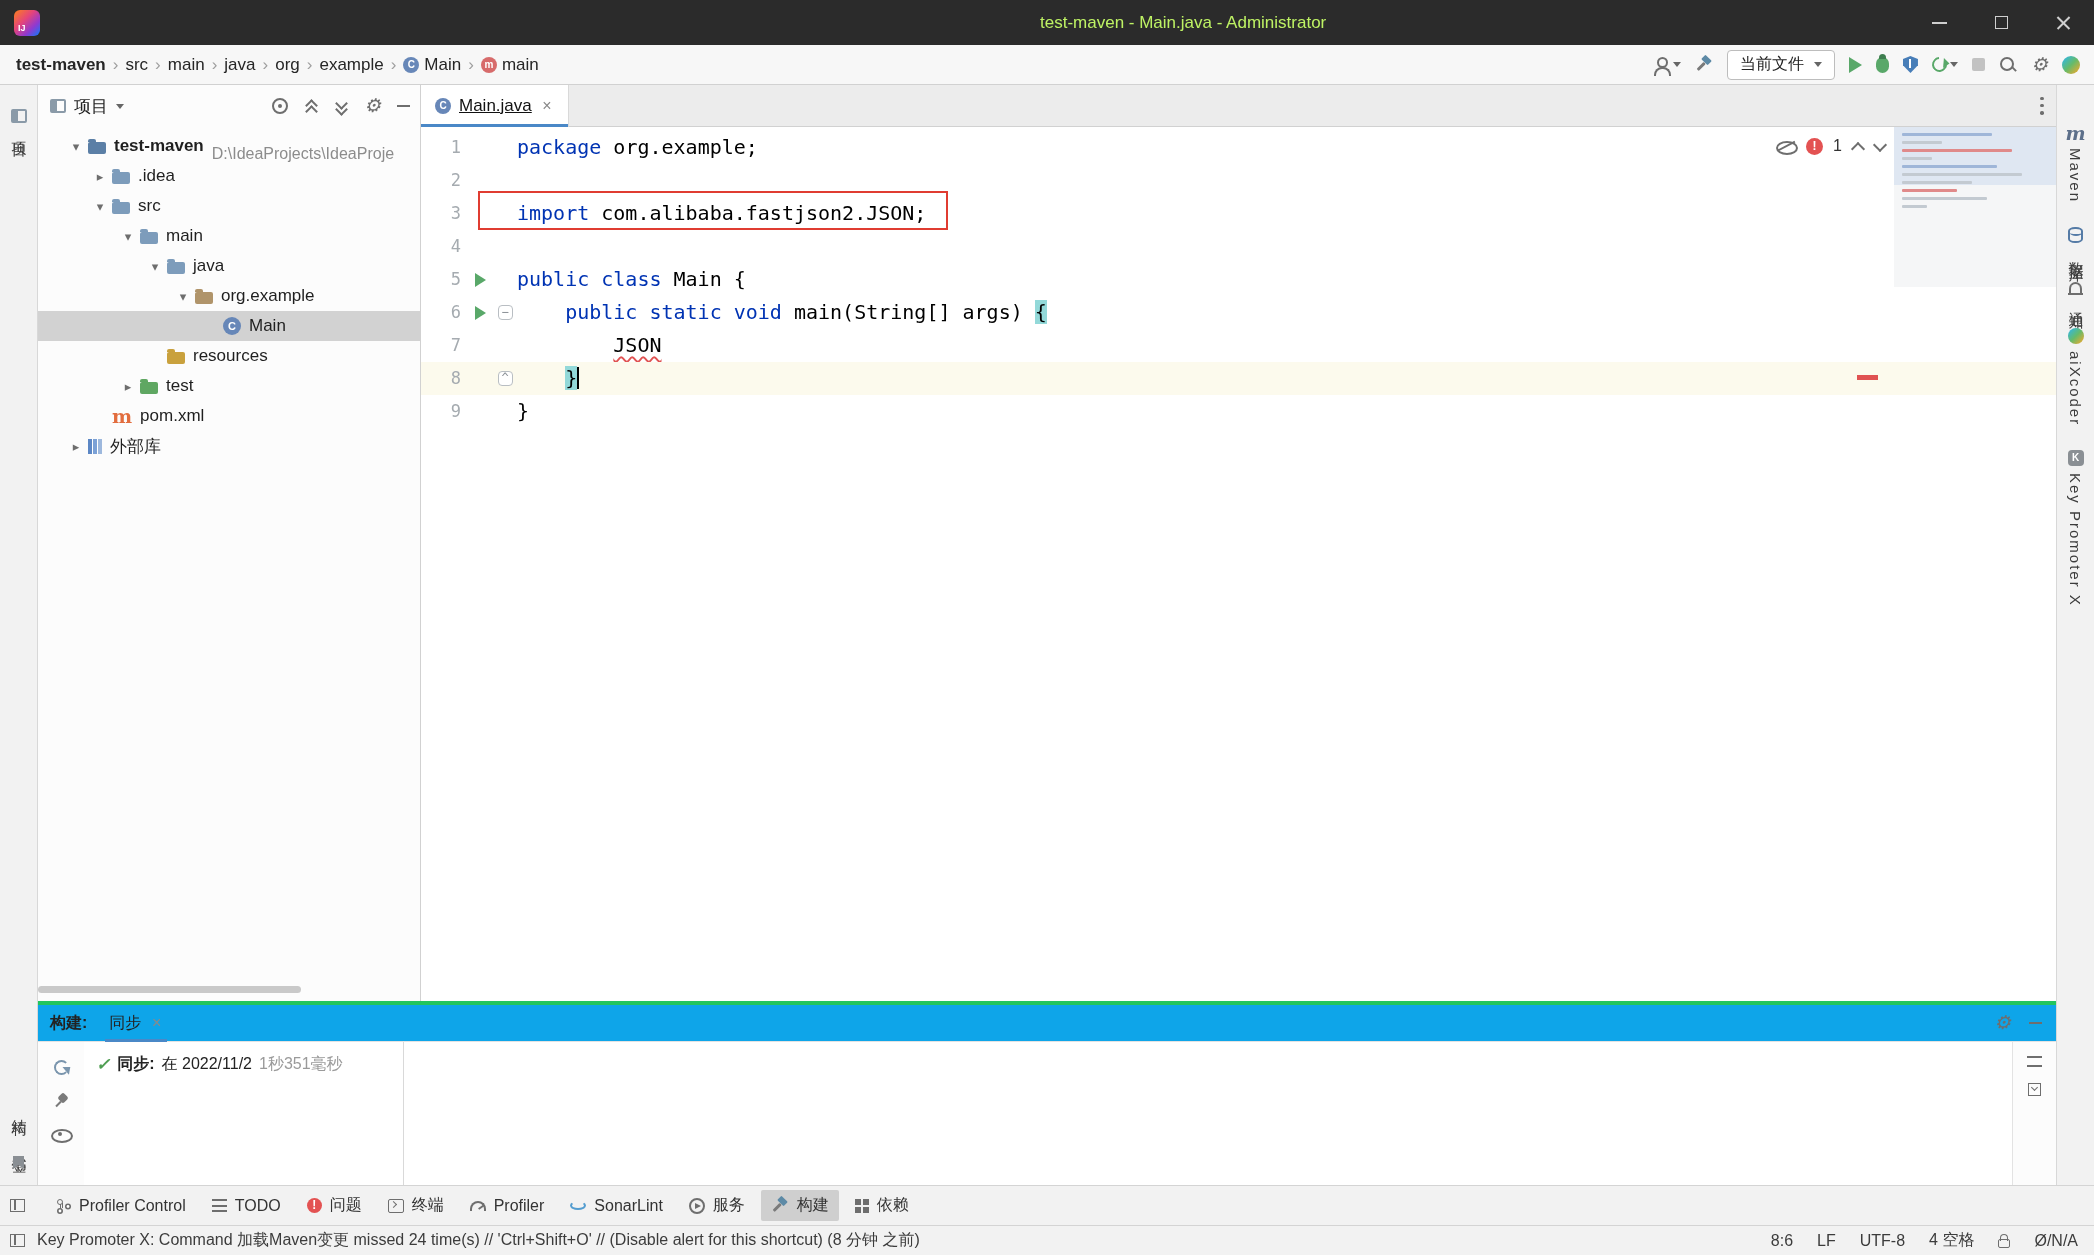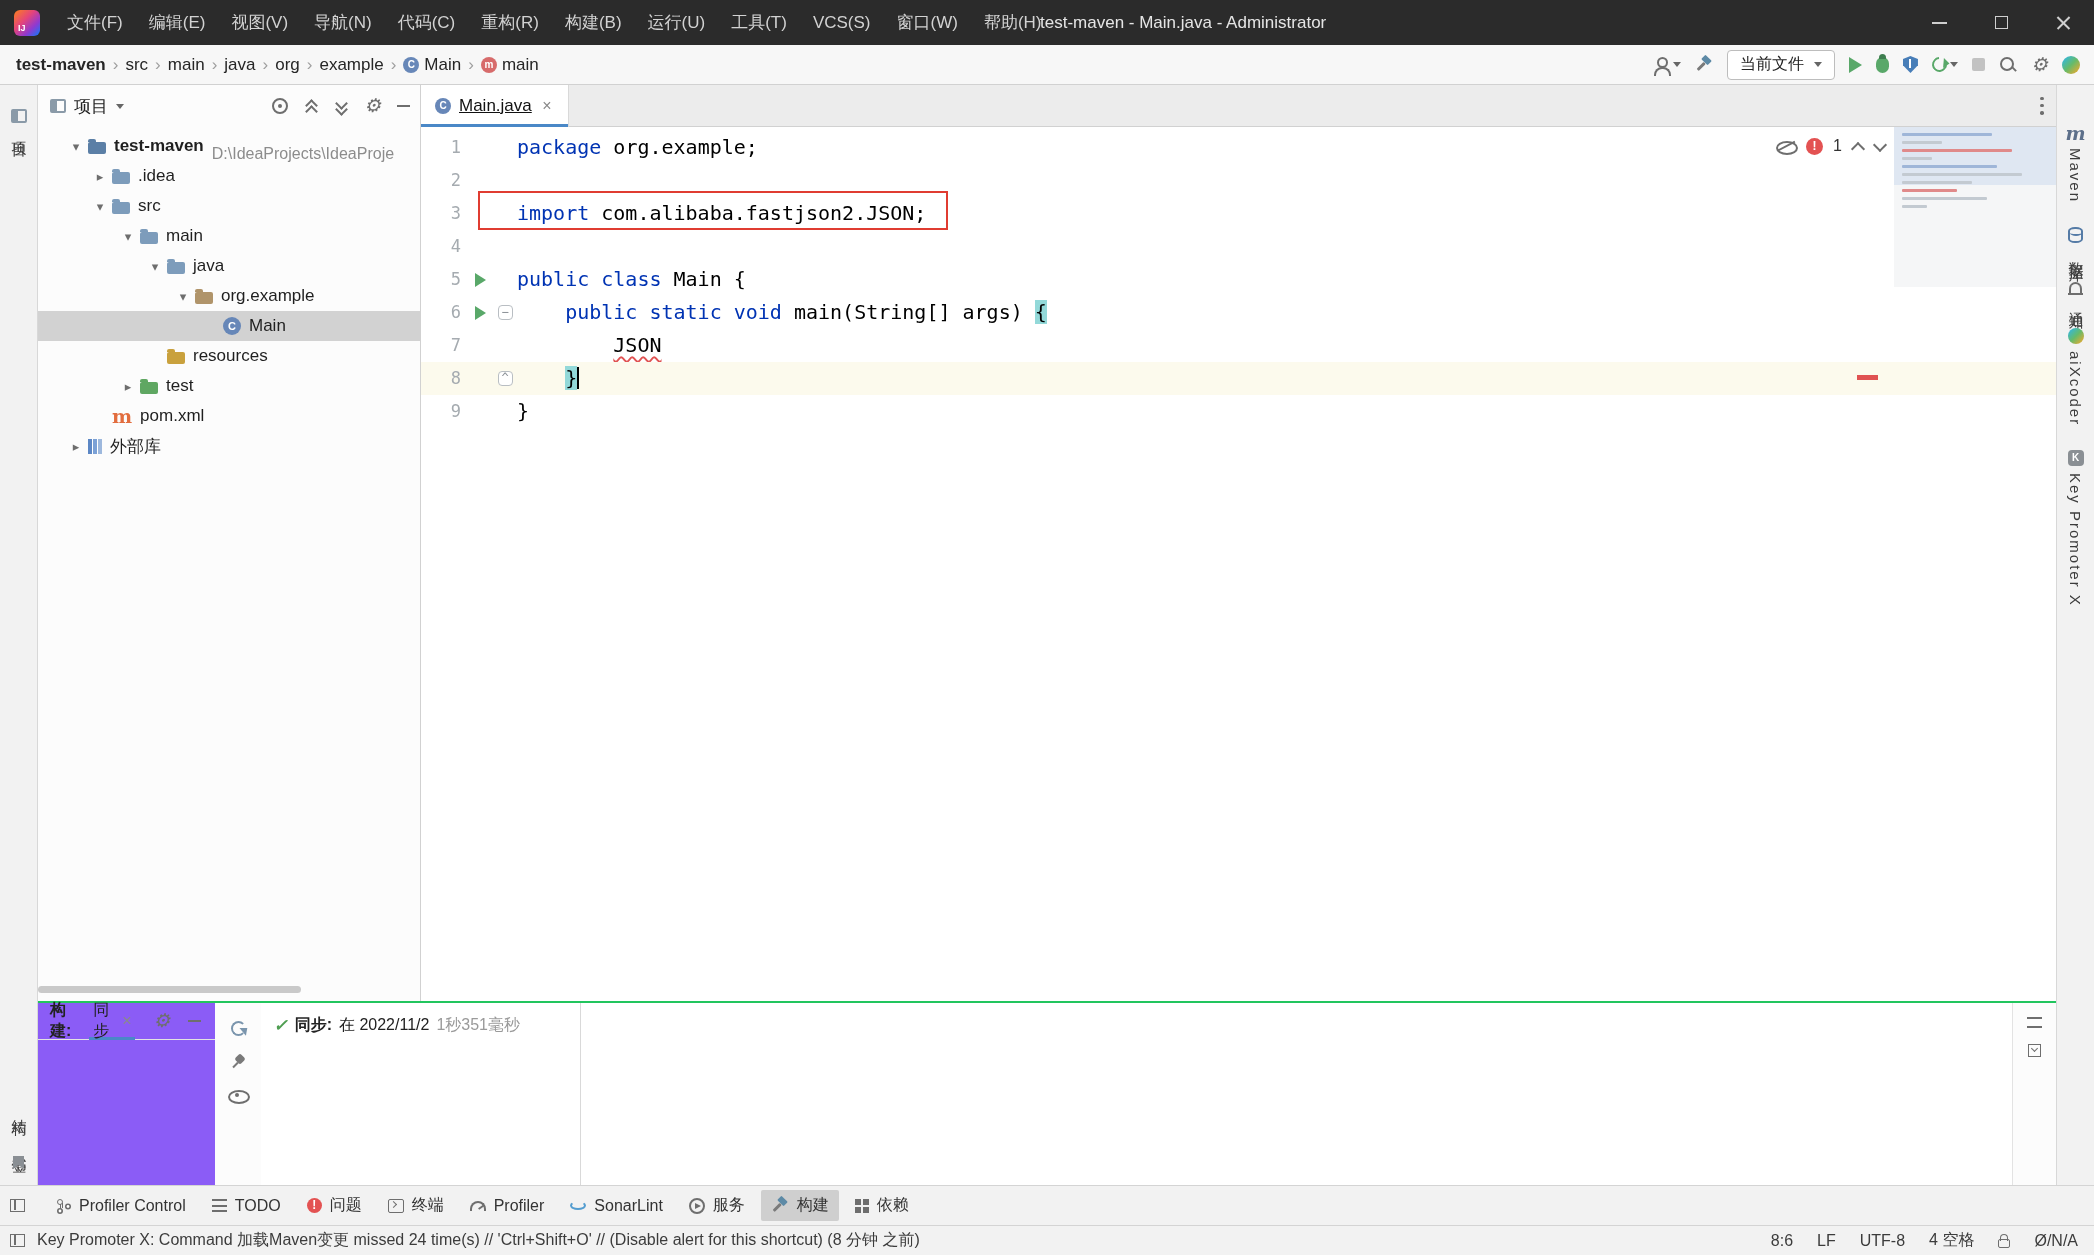--- a/index.html
+++ b/index.html
@@ -7,21 +7,21 @@
   body { font-family:"Liberation Sans",sans-serif; background:#fff; overflow:hidden; }
   #app { position:relative; width:2094px; height:1255px; display:flex; flex-direction:column; }
 
   
   #titlebar { height:45px; background:#2b2b2b; display:flex; align-items:center; color:#d2d2d2; flex:0 0 45px; }
   .logo { width:26px; height:26px; margin:0 14px 0 14px; border-radius:6px;
           background:linear-gradient(135deg,#fc801d 0%,#e4447b 40%,#9039d0 70%,#087cfa 100%);
           position:relative; }
   .logo::after{ content:"IJ"; position:absolute; left:4px; bottom:3px; font:bold 9px "Liberation Sans",sans-serif; color:#fff; }
   .menu { padding:0 13px; font-size:17px; line-height:45px; color:#d2d2d2; cursor:default; }
-  #wintitle { position:absolute; left:1040px; top:0; line-height:45px; font-size:17px; color:#e5e5e5; }
+  #wintitle { position:absolute; left:1040px; top:0; line-height:45px; font-size:17px; color:#bef264; }
   .wc { width:62px; height:45px; display:flex; align-items:center; justify-content:center; margin-left:0; position:relative; }
   .wcs { margin-left:auto; display:flex; }
   .wc-min { width:15px; height:2px; background:#cfcfcf; display:block; }
   .wc-max { width:13px; height:13px; border:1.5px solid #cfcfcf; display:block; }
   .wc-x1,.wc-x2 { position:absolute; width:17px; height:1.8px; background:#cfcfcf; }
   .wc-x1{ transform:rotate(45deg);} .wc-x2{ transform:rotate(-45deg);}
 
   
   #navbar { height:40px; background:#f7f7f7; border-bottom:1px solid #d1d1d1; display:flex; align-items:center; padding:0 10px 0 16px; flex:0 0 40px; }
   .crumbs { display:flex; align-items:center; gap:7px; font-size:17px; color:#262626; }
@@ -195,21 +195,21 @@
   .mm-lines i:nth-child(4){ width:30px; }
   .mm-lines i:nth-child(5){ width:95px; background:#9fb6d8; }
   .mm-lines i:nth-child(6){ width:120px; }
   .mm-lines i:nth-child(7){ width:70px; }
   .mm-lines i:nth-child(8){ width:55px; background:#e08a8a; }
   .mm-lines i:nth-child(9){ width:85px; }
   .mm-lines i:nth-child(10){ width:25px; }
   #err-stripe-mark { position:absolute; top:248px; right:178px; width:21px; height:5px; background:#e05252; }
 
   
-  #build-panel { height:184px; flex:0 0 184px; border-top:2px solid #22c55e; background:#8b5cf6; display:flex; flex-direction:row; }
+  #build-panel { height:184px; flex:0 0 184px; border-top:4px solid #22c55e; background:#0ea5e9; display:flex; flex-direction:column; }
   #build-header { height:37px; flex:0 0 37px; display:flex; align-items:center; gap:18px; padding:0 14px 0 12px; border-bottom:1px solid #e3e3e3; }
   #build-label { font-weight:bold; font-size:16px; color:#222; }
   .btab { display:flex; align-items:center; gap:8px; font-size:16px; color:#222; height:37px; box-shadow:inset 0 -3px 0 #4a88c7; padding:0 4px; }
   .bh-icons { margin-left:auto; display:flex; gap:18px; align-items:center; }
   #build-body { flex:1 1 auto; display:flex; min-height:0; background:#fff; }
   .build-toolcol { width:46px; flex:0 0 46px; background:#fcfcfc; display:flex; flex-direction:column; align-items:center; gap:18px; padding-top:18px; }
   .build-tree { width:320px; flex:0 0 320px; border-right:1px solid #d9d9d9; padding:12px 8px 0 12px; overflow:hidden; }
   .sync-row { display:flex; align-items:center; gap:7px; font-size:16px; color:#222; white-space:nowrap; }
   .check { color:#4f9e52; font-weight:bold; font-size:17px; }
   .check::after { content:"✓"; }
@@ -229,34 +229,20 @@
   #status-msg { margin-left:12px; white-space:nowrap; overflow:hidden; }
   .sb-right { margin-left:auto; display:flex; align-items:center; gap:24px; }
 </style>
 </head>
 <body>
 
 <div id="app">
 
   <header id="titlebar">
     <span class="logo"></span>
-    <nav style="display:flex;">
-      <span class="menu">文件(F)</span>
-      <span class="menu">编辑(E)</span>
-      <span class="menu">视图(V)</span>
-      <span class="menu">导航(N)</span>
-      <span class="menu">代码(C)</span>
-      <span class="menu">重构(R)</span>
-      <span class="menu">构建(B)</span>
-      <span class="menu">运行(U)</span>
-      <span class="menu">工具(T)</span>
-      <span class="menu">VCS(S)</span>
-      <span class="menu">窗口(W)</span>
-      <span class="menu">帮助(H)</span>
-    </nav>
     <span id="wintitle">test-maven - Main.java - Administrator</span>
     <span class="wcs">
       <span class="wc">
           <i class="wc-min"></i>
         </span>
       <span class="wc">
           <i class="wc-max"></i>
         </span>
       <span class="wc">
           <i class="wc-x1"></i>

